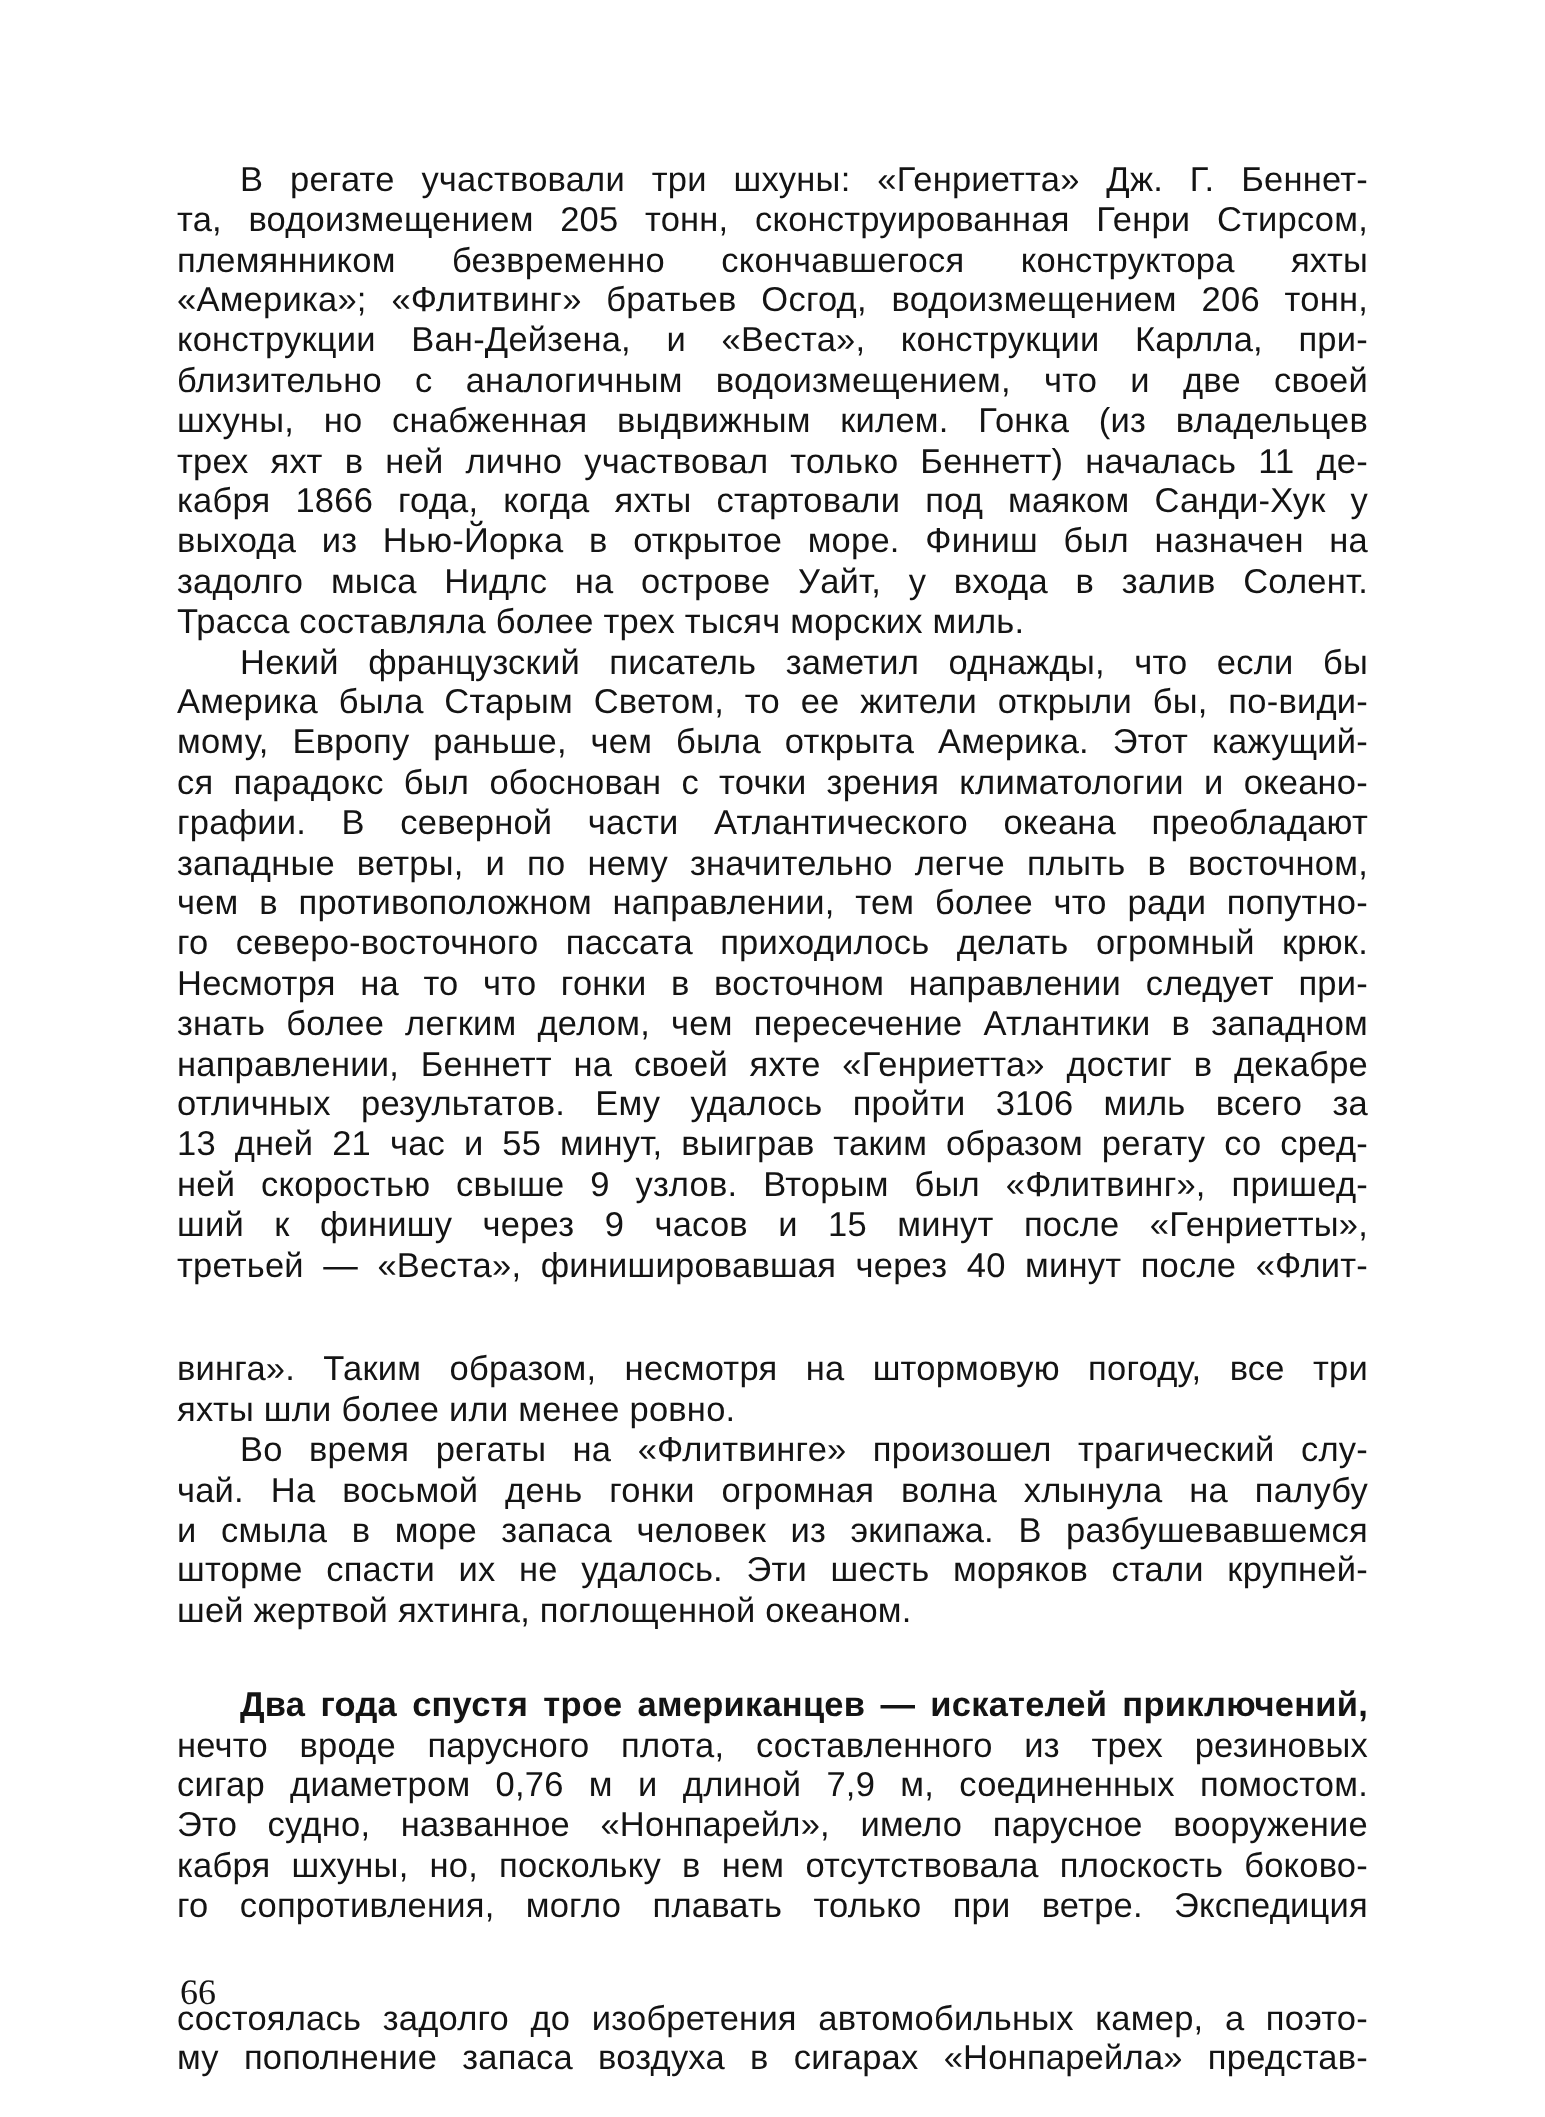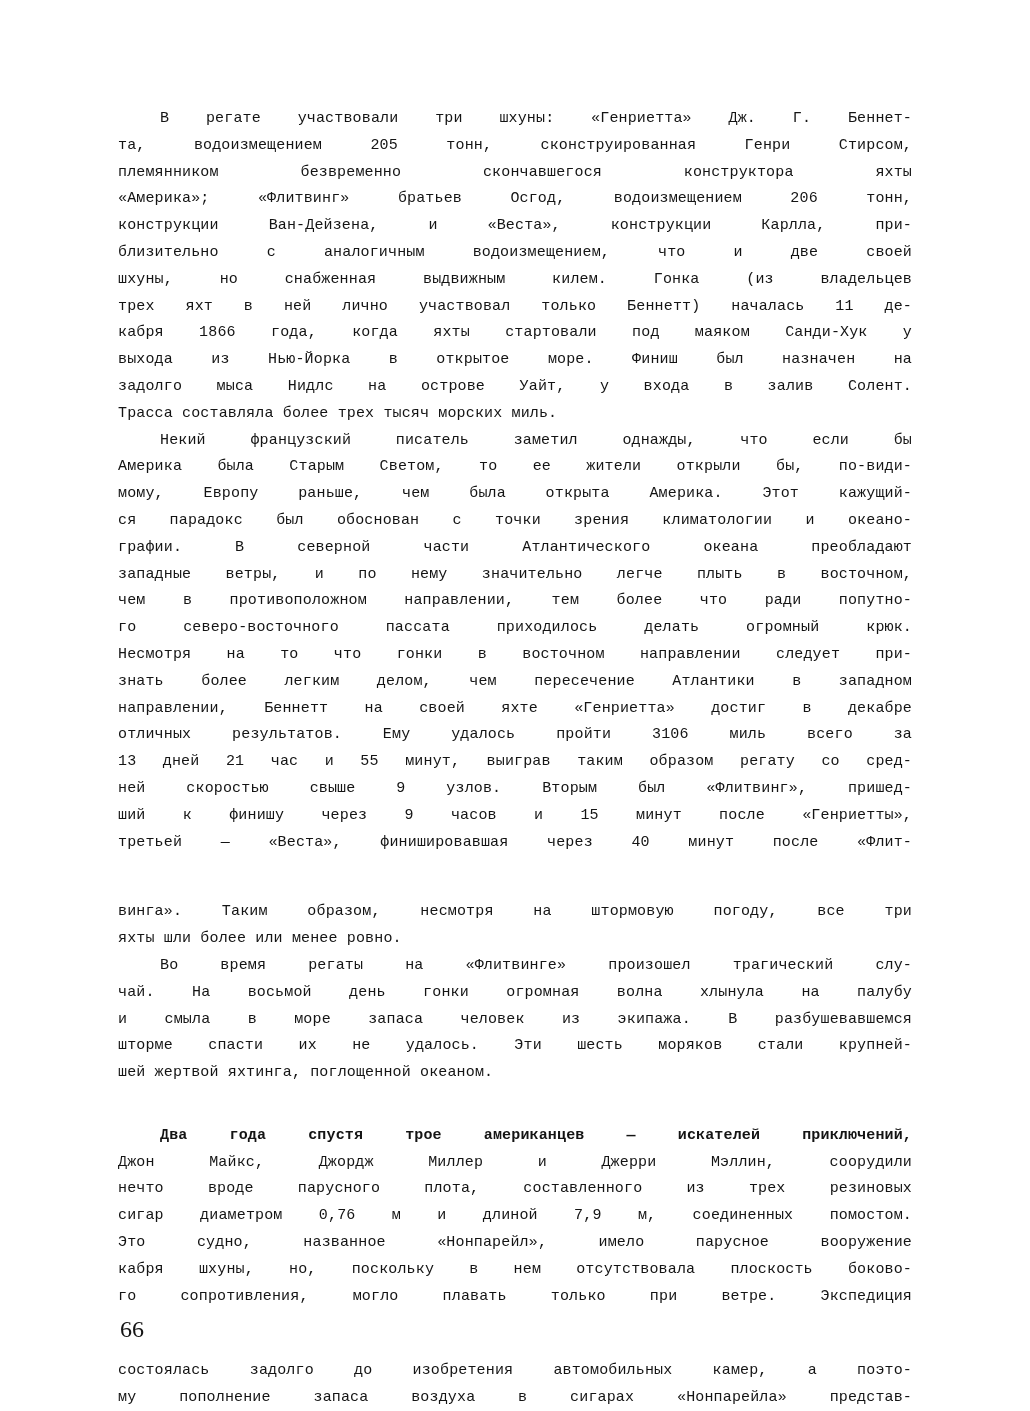--- a/index.html
+++ b/index.html
@@ -1,20 +1,20 @@
 <!DOCTYPE html>
 <html><head>
 <meta charset="utf-8">
 <style>
   html, body { margin: 0; padding: 0; background: #ffffff; }
   body { width: 1030px; height: 1411px; position: relative; overflow: hidden; }
   .page { position: absolute; left: 118px; top: 106px; width: 794px; }
   .line {
-    font-family: Liberation Mono, monospace;
-    font-size: 15px;
+    font-family: Liberation Sans, sans-serif;
+    font-size: 23px;
     line-height: 26.8px;
     height: 26.8px;
     color: #141414;
     white-space: nowrap;
     text-align: justify;
     text-align-last: justify;
     letter-spacing: 0.15px;
     overflow: visible;
   }
   .line.last { text-align-last: left; }
@@ -70,21 +70,20 @@
   <div>
     <div class="line indent" style="white-space: nowrap;">Во время регаты на «Флитвинге» произошел трагический слу-</div>
     <div class="line" style="white-space: nowrap;">чай. На восьмой день гонки огромная волна хлынула на палубу</div>
     <div class="line" style="white-space: nowrap;">и смыла в море запаса человек из экипажа. В разбушевавшемся</div>
     <div class="line" style="white-space: nowrap;">шторме спасти их не удалось. Эти шесть моряков стали крупней-</div>
     <div class="line last" style="white-space: nowrap;">шей жертвой яхтинга, поглощенной океаном.</div>
   </div>
 
   <div>
     <div class="line indent bold" style="white-space: nowrap; margin-top: 36px;">Два года спустя трое американцев — искателей приключений,</div>
-    <div class="line" style="white-space: nowrap;">Джон Майкс, Джордж Миллер и Джерри Мэллин, соорудили</div>
     <div class="line" style="white-space: nowrap;">нечто вроде парусного плота, составленного из трех резиновых</div>
     <div class="line" style="white-space: nowrap;">сигар диаметром 0,76 м и длиной 7,9 м, соединенных помостом.</div>
     <div class="line" style="white-space: nowrap;">Это судно, названное «Нонпарейл», имело парусное вооружение</div>
     <div class="line" style="white-space: nowrap;">кабря шхуны, но, поскольку в нем отсутствовала плоскость боково-</div>
     <div class="line" style="white-space: nowrap;">го сопротивления, могло плавать только при ветре. Экспедиция</div>
     <div class="line" style="white-space: nowrap; margin-top: 48px;">состоялась задолго до изобретения автомобильных камер, а поэто-</div>
     <div class="line" style="white-space: nowrap;">му пополнение запаса воздуха в сигарах «Нонпарейла» представ-</div>
   </div>
 
 </div>

